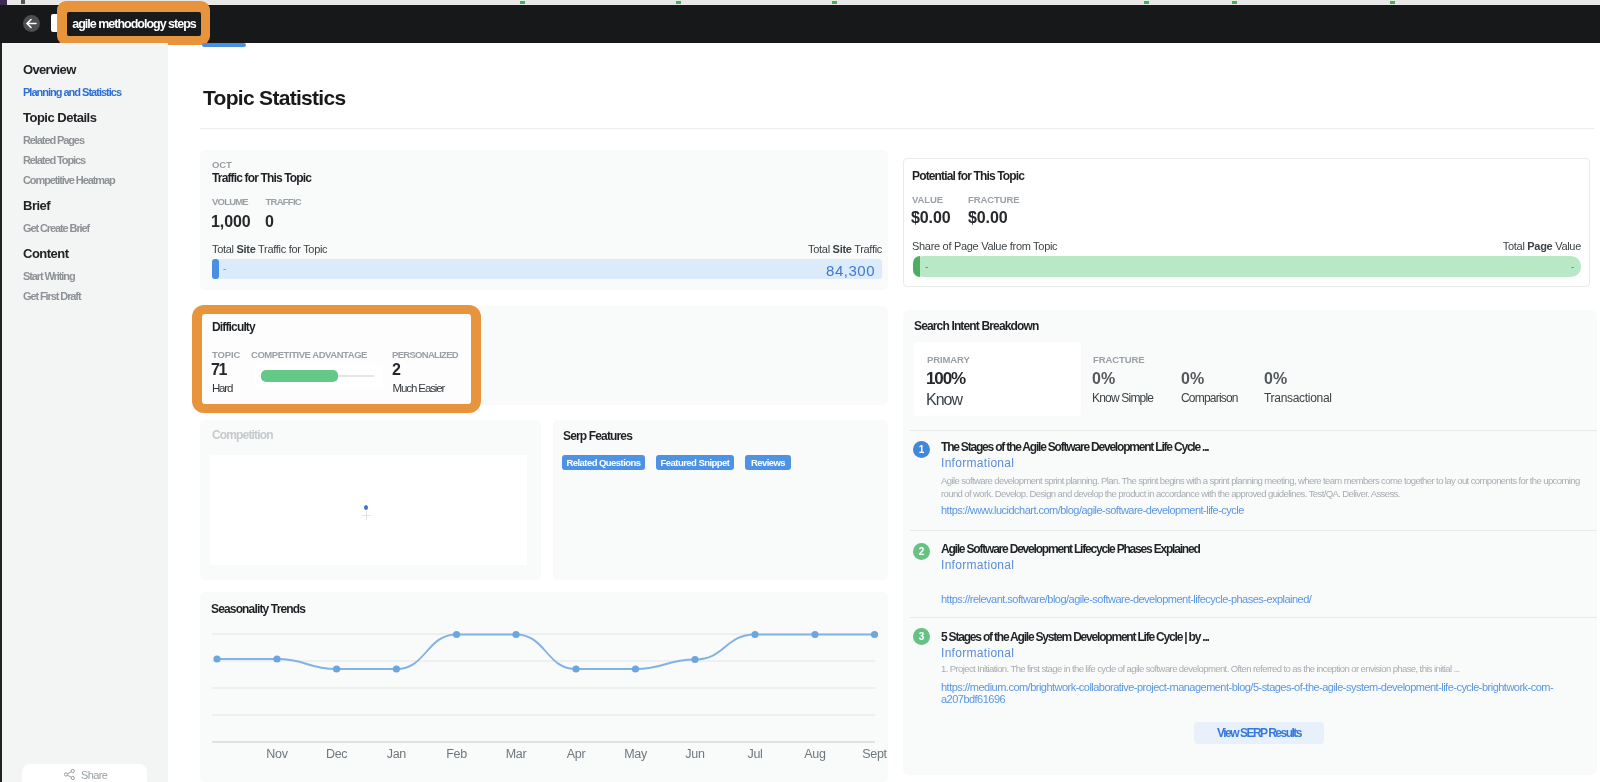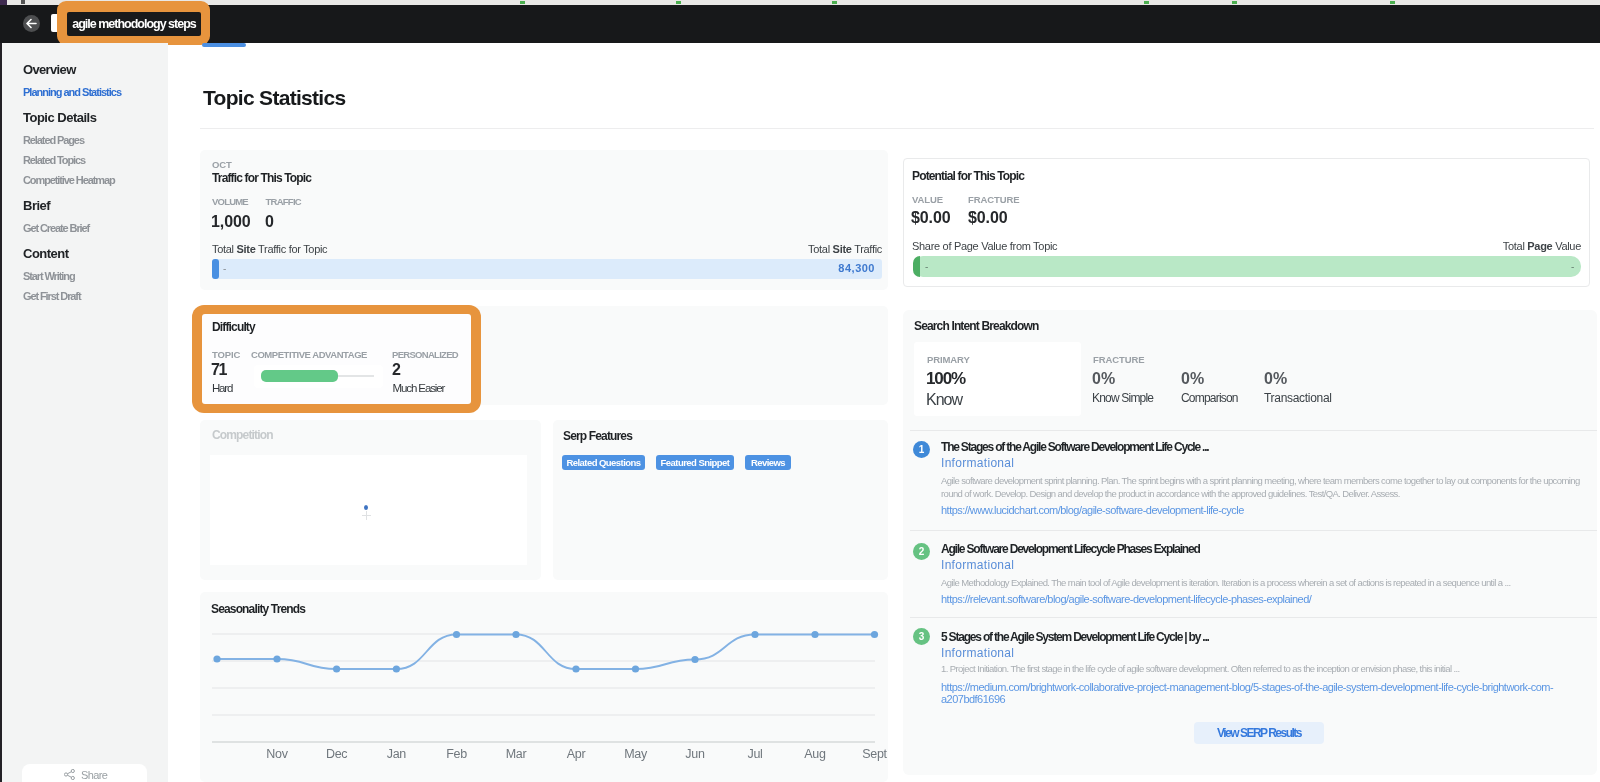--- a/index.html
+++ b/index.html
@@ -75,21 +75,21 @@
 <div class="abs cardtitle" style="left:212px;top:171px;">Traffic for This Topic</div>
 <div class="abs lbl" style="left:212px;top:196px;letter-spacing:-0.8px;">VOLUME</div>
 <div class="abs lbl" style="left:265.5px;top:196px;letter-spacing:-0.75px;">TRAFFIC</div>
 <div class="abs big" style="left:211px;top:212.5px;">1,000</div>
 <div class="abs big" style="left:265px;top:212.5px;">0</div>
 <div class="abs" style="left:212px;top:243px;font-size:11px;color:#3e4347;letter-spacing:-0.3px;">Total <b>Site</b> Traffic for Topic</div>
 <div class="abs" style="right:718px;top:243px;font-size:11px;color:#3e4347;letter-spacing:-0.3px;">Total <b>Site</b> Traffic</div>
 <div class="abs" style="left:212px;top:259px;width:670px;height:20px;background:#dcebfb;border-radius:3px;"></div>
 <div class="abs" style="left:212px;top:259px;width:7px;height:20px;background:#4a90e2;border-radius:3px;"></div>
 <div class="abs" style="left:223px;top:263px;font-size:10px;color:#8a9096;">-</div>
-<div class="abs" style="right:725px;top:262px;font-size:11px;font-weight:bold;color:#3e79cf;letter-spacing:0.5px;">84,300</div>
+<div class="abs" style="right:725px;top:262px;font-size:15px;font-weight:normal;color:#3e79cf;letter-spacing:0.5px;">84,300</div>
 
 <div class="abs" style="left:903px;top:158px;width:687px;height:129px;background:#fff;border:1px solid #e9eaeb;border-radius:4px;"></div>
 <div class="abs cardtitle" style="left:912px;top:169px;">Potential for This Topic</div>
 <div class="abs lbl" style="left:912px;top:194px;">VALUE</div>
 <div class="abs lbl" style="left:968px;top:194px;">FRACTURE</div>
 <div class="abs big" style="left:911px;top:209px;">$0.00</div>
 <div class="abs big" style="left:968px;top:209px;">$0.00</div>
 <div class="abs" style="left:912px;top:240px;font-size:11px;color:#3e4347;letter-spacing:-0.3px;">Share of Page Value from Topic</div>
 <div class="abs" style="right:19px;top:240px;font-size:11px;color:#3e4347;letter-spacing:-0.3px;">Total <b>Page</b> Value</div>
 <div class="abs" style="left:913px;top:256px;width:668px;height:21px;background:#b9e8c6;border-radius:10px;"></div>
@@ -184,21 +184,20 @@
 <div class="abs rtitle" style="left:941px;top:440px;">The Stages of the Agile Software Development Life Cycle ...</div>
 <div class="abs rinfo" style="left:941px;top:456px;">Informational</div>
 <div class="abs rdesc" style="left:941px;top:475px;">Agile software development sprint planning. Plan. The sprint begins with a sprint planning meeting, where team members come together to lay out components for the upcoming</div>
 <div class="abs rdesc" style="left:941px;top:488px;">round of work. Develop. Design and develop the product in accordance with the approved guidelines. Test/QA. Deliver. Assess.</div>
 <div class="abs rurl" style="left:941px;top:504px;">https://www.lucidchart.com/blog/agile-software-development-life-cycle</div>
 <div class="abs" style="left:910px;top:530px;width:687px;height:1px;background:#e8e9ea;"></div>
 
 <div class="abs" style="left:913px;top:543px;width:17px;height:17px;border-radius:50%;background:#66c282;color:#fff;font-size:10px;font-weight:bold;text-align:center;line-height:17px;">2</div>
 <div class="abs rtitle" style="left:941px;top:542px;">Agile Software Development Lifecycle Phases Explained</div>
 <div class="abs rinfo" style="left:941px;top:558px;">Informational</div>
-<div class="abs rdesc" style="left:941px;top:577px;">Agile Methodology Explained. The main tool of Agile development is iteration. Iteration is a process wherein a set of actions is repeated in a sequence until a ...</div>
 <div class="abs rurl" style="left:941px;top:593px;">https://relevant.software/blog/agile-software-development-lifecycle-phases-explained/</div>
 <div class="abs" style="left:910px;top:617px;width:687px;height:1px;background:#e8e9ea;"></div>
 
 <div class="abs" style="left:913px;top:628px;width:17px;height:17px;border-radius:50%;background:#66c282;color:#fff;font-size:10px;font-weight:bold;text-align:center;line-height:17px;">3</div>
 <div class="abs rtitle" style="left:941px;top:630px;">5 Stages of the Agile System Development Life Cycle | by ...</div>
 <div class="abs rinfo" style="left:941px;top:646px;">Informational</div>
 <div class="abs rdesc" style="left:941px;top:663px;">1. Project Initiation. The first stage in the life cycle of agile software development. Often referred to as the inception or envision phase, this initial ...</div>
 <div class="abs rurl" style="left:941px;top:681px;">https://medium.com/brightwork-collaborative-project-management-blog/5-stages-of-the-agile-system-development-life-cycle-brightwork-com-</div>
 <div class="abs rurl" style="left:941px;top:693px;">a207bdf61696</div>
 

